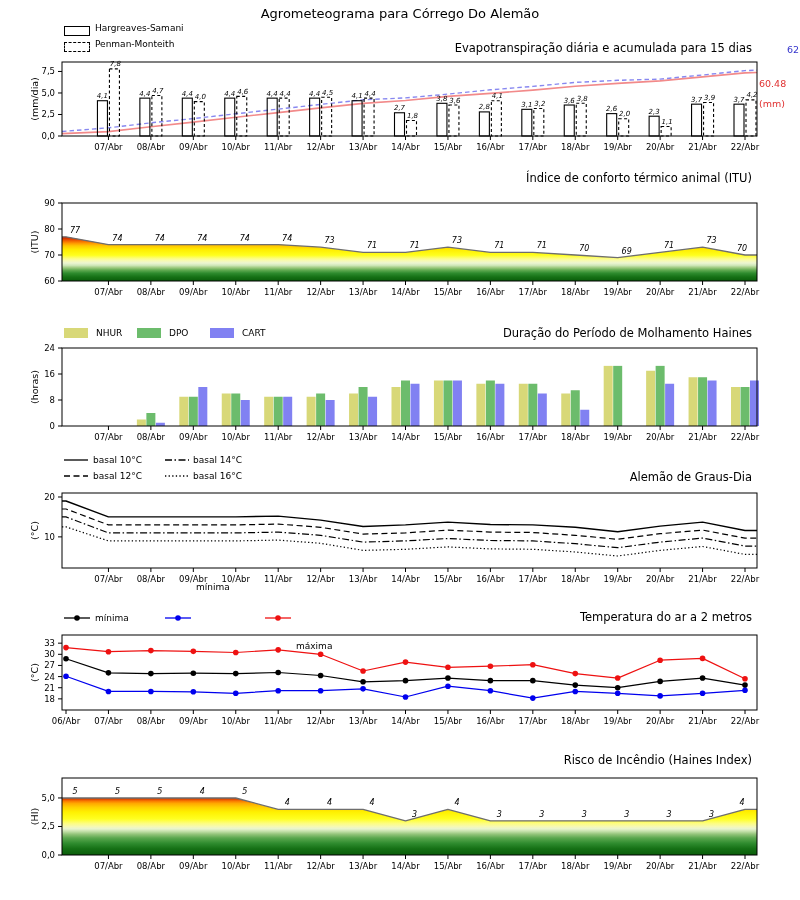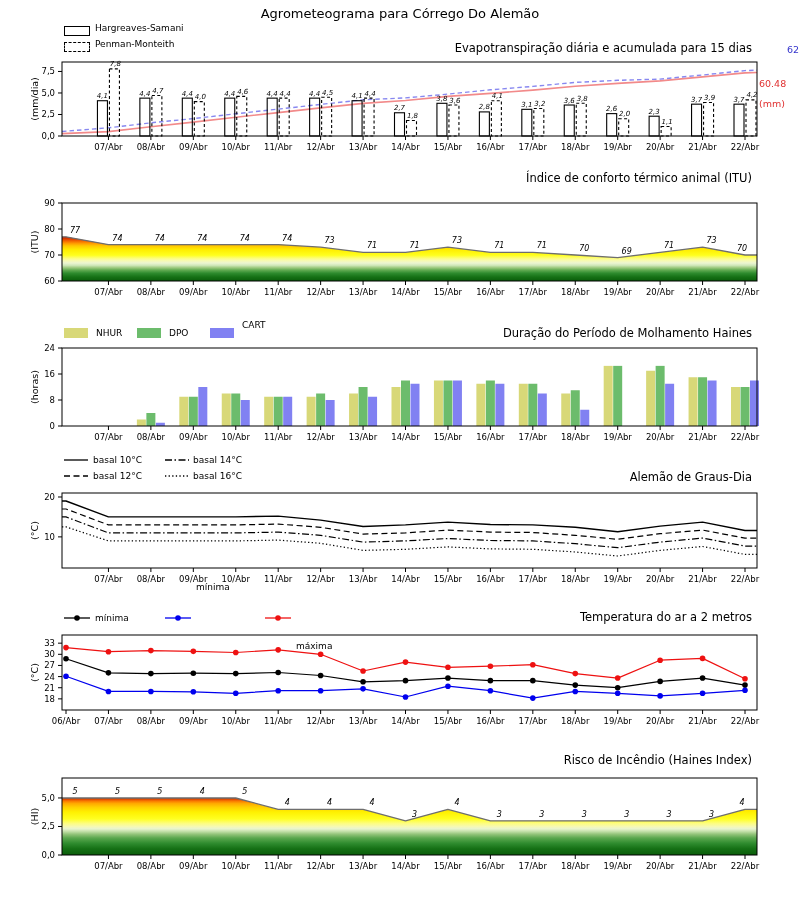--- a/index.html
+++ b/index.html
@@ -563,21 +563,21 @@
   <div>
     <div class="abs sub-title" style="top:171px">Índice de conforto térmico animal (ITU)</div>
   </div>
 
   <div>
     <span class="abs sw sw-fill" style="left: 64px; top: 328px; background: rgb(216, 216, 120);"></span>
     <span class="abs leg-text" style="left:96px;top:328px">NHUR</span>
     <span class="abs sw sw-fill" style="left: 137px; top: 328px; background: rgb(108, 188, 108);"></span>
     <span class="abs leg-text" style="left:169px;top:328px">DPO</span>
     <span class="abs sw sw-fill" style="left: 210px; top: 328px; background: rgb(129, 129, 242);"></span>
-    <span class="abs leg-text" style="left:242px;top:320px">CART</span>
+    <span class="abs leg-text" style="left:242px;top:328px">CART</span>
     <div class="abs sub-title" style="top:326px">Duração do Período de Molhamento Haines</div>
   </div>
 
   <div>
     <span class="abs leg-text" style="left:93px;top:455px">basal 10°C</span>
     <span class="abs leg-text" style="left:93px;top:471px">basal 12°C</span>
     <span class="abs leg-text" style="left:193px;top:455px">basal 14°C</span>
     <span class="abs leg-text" style="left:193px;top:471px">basal 16°C</span>
     <div class="abs sub-title" style="top:470px">Alemão de Graus-Dia</div>
   </div>

